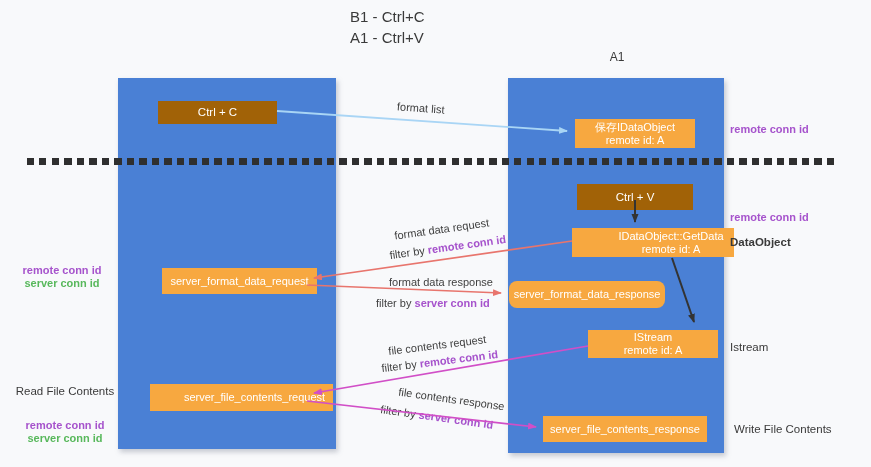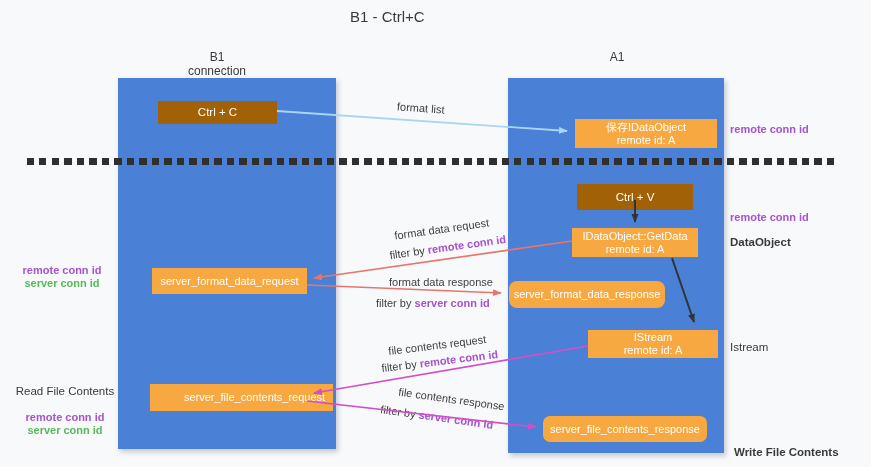--- a/index.html
+++ b/index.html
@@ -20,28 +20,28 @@
 
   .dashline{position:absolute;left:27px;top:158px;width:811px;height:7px;z-index:3;
             background:repeating-linear-gradient(90deg,#2f2f2f 0 7px,transparent 7px 12.5px);}
 
   .node{position:absolute;z-index:2;display:flex;flex-direction:column;align-items:center;
         justify-content:center;color:#fff;text-align:center;font-size:11px;line-height:13px;
         white-space:nowrap;}
   .green{background:#a16207;}
   .orange{background:#f7a840;}
   #node-ctrl-c{left:158px;top:101px;width:119px;height:23px;font-size:11.5px;}
-  #node-save-obj{left:575px;top:119px;width:142px;height:29px;}
+  #node-save-obj{left:575px;top:119px;width:120px;height:29px;}
   #node-ctrl-v{left:577px;top:184px;width:116px;height:26px;font-size:11.5px;}
-  #node-getdata{left:572px;top:228px;width:126px;height:29px;}
-  #node-fmt-req{left:152px;top:268px;width:155px;height:26px;}
+  #node-getdata{left:572px;top:228px;width:126px;height:29px;padding-left:36px;}
+  #node-fmt-req{left:162px;top:268px;width:155px;height:26px;}
   #node-fmt-res{left:509px;top:281px;width:156px;height:27px;border-radius:8px;}
   #node-istream{left:588px;top:330px;width:130px;height:28px;}
   #node-file-req{left:150px;top:384px;width:157px;height:27px;padding-left:26px;}
-  #node-file-res{left:543px;top:416px;width:164px;height:26px;border-radius:7px;}
+  #node-file-res{left:543px;top:416px;width:164px;height:26px;}
 
   .flow{position:absolute;z-index:2;font-size:11px;color:#3f3f3f;white-space:nowrap;}
   .plabel{color:#a653cc;font-weight:700;}
   .glabel{color:#58b85c;font-weight:700;}
   .side{position:absolute;z-index:2;font-size:11px;white-space:nowrap;}
   .dark{color:#3a3a3a;font-size:11.5px;}
 
   #flow-format-list{left:397px;top:102px;transform:rotate(4deg);}
   #flow-fmt-req-caption{left:394px;top:223px;transform:rotate(-8deg);}
   #flow-fmt-req-filter{left:389px;top:241px;transform:rotate(-8deg);}
@@ -49,39 +49,36 @@
   #flow-fmt-res-filter{left:376px;top:297px;}
   #flow-file-req-caption{left:388px;top:339px;transform:rotate(-7deg);}
   #flow-file-req-filter{left:381px;top:355px;transform:rotate(-7deg);}
   #flow-file-res-caption{left:398px;top:393px;transform:rotate(8deg);}
   #flow-file-res-filter{left:380px;top:411px;transform:rotate(8deg);}
 
   #side-remote-top-right{left:730px;top:123px;}
   #side-remote-mid-right{left:730px;top:211px;}
   #side-dataobject{left:730px;top:236px;font-weight:bold;}
   #side-istream{left:730px;top:341px;}
-  #side-write-file{left:734px;top:446px;font-weight:bold;}
+  #side-write-file{left:734px;top:423px;}
   #side-format-left{left:14px;top:264px;width:96px;text-align:center;line-height:13px;}
   #side-file-left{left:12px;top:385px;width:106px;text-align:center;line-height:13.5px;}
 
   svg.arrows{position:absolute;left:0;top:0;z-index:4;pointer-events:none;}
 </style>
 </head>
 <body>
 
 <div class="stage">
 
   <div class="title">
     <div>B1 - Ctrl+C</div>
+    <div>A1 - Ctrl+V</div>
   </div>
 
-  <div class="col-header left">
-    <div>B1</div>
-    <div>connection</div>
-  </div>
   <div class="col-header right">
     <div>A1</div>
   </div>
 
   <div class="column left"></div>
   <div class="column right"></div>
 
   <div class="dashline"></div>
 
   <div class="node green" id="node-ctrl-c">
@@ -141,21 +138,21 @@
   <div class="side plabel" id="side-remote-mid-right">remote conn id</div>
   <div class="side dark" id="side-dataobject">DataObject</div>
   <div class="side dark" id="side-istream">Istream</div>
   <div class="side dark" id="side-write-file">Write File Contents</div>
 
   <div class="side" id="side-format-left">
     <div class="plabel">remote conn id</div>
     <div class="glabel">server conn id</div>
   </div>
   <div class="side" id="side-file-left">
-    <div class="dark" style="margin-bottom:12px;">Read File Contents</div>
+    <div class="dark" style="margin-bottom:20px;">Read File Contents</div>
     <div class="plabel">remote conn id</div>
     <div class="glabel">server conn id</div>
   </div>
 
   <svg class="arrows" width="871" height="467" viewBox="0 0 871 467">
     <defs>
       <marker id="mb" markerWidth="11" markerHeight="9" refX="8" refY="3.5" orient="auto" markerUnits="userSpaceOnUse">
           <path d="M0,0 L9,3.5 L0,7 Z" fill="#a9d5f5"></path>
         </marker>
       <marker id="mk" markerWidth="11" markerHeight="9" refX="8" refY="3.5" orient="auto" markerUnits="userSpaceOnUse">

